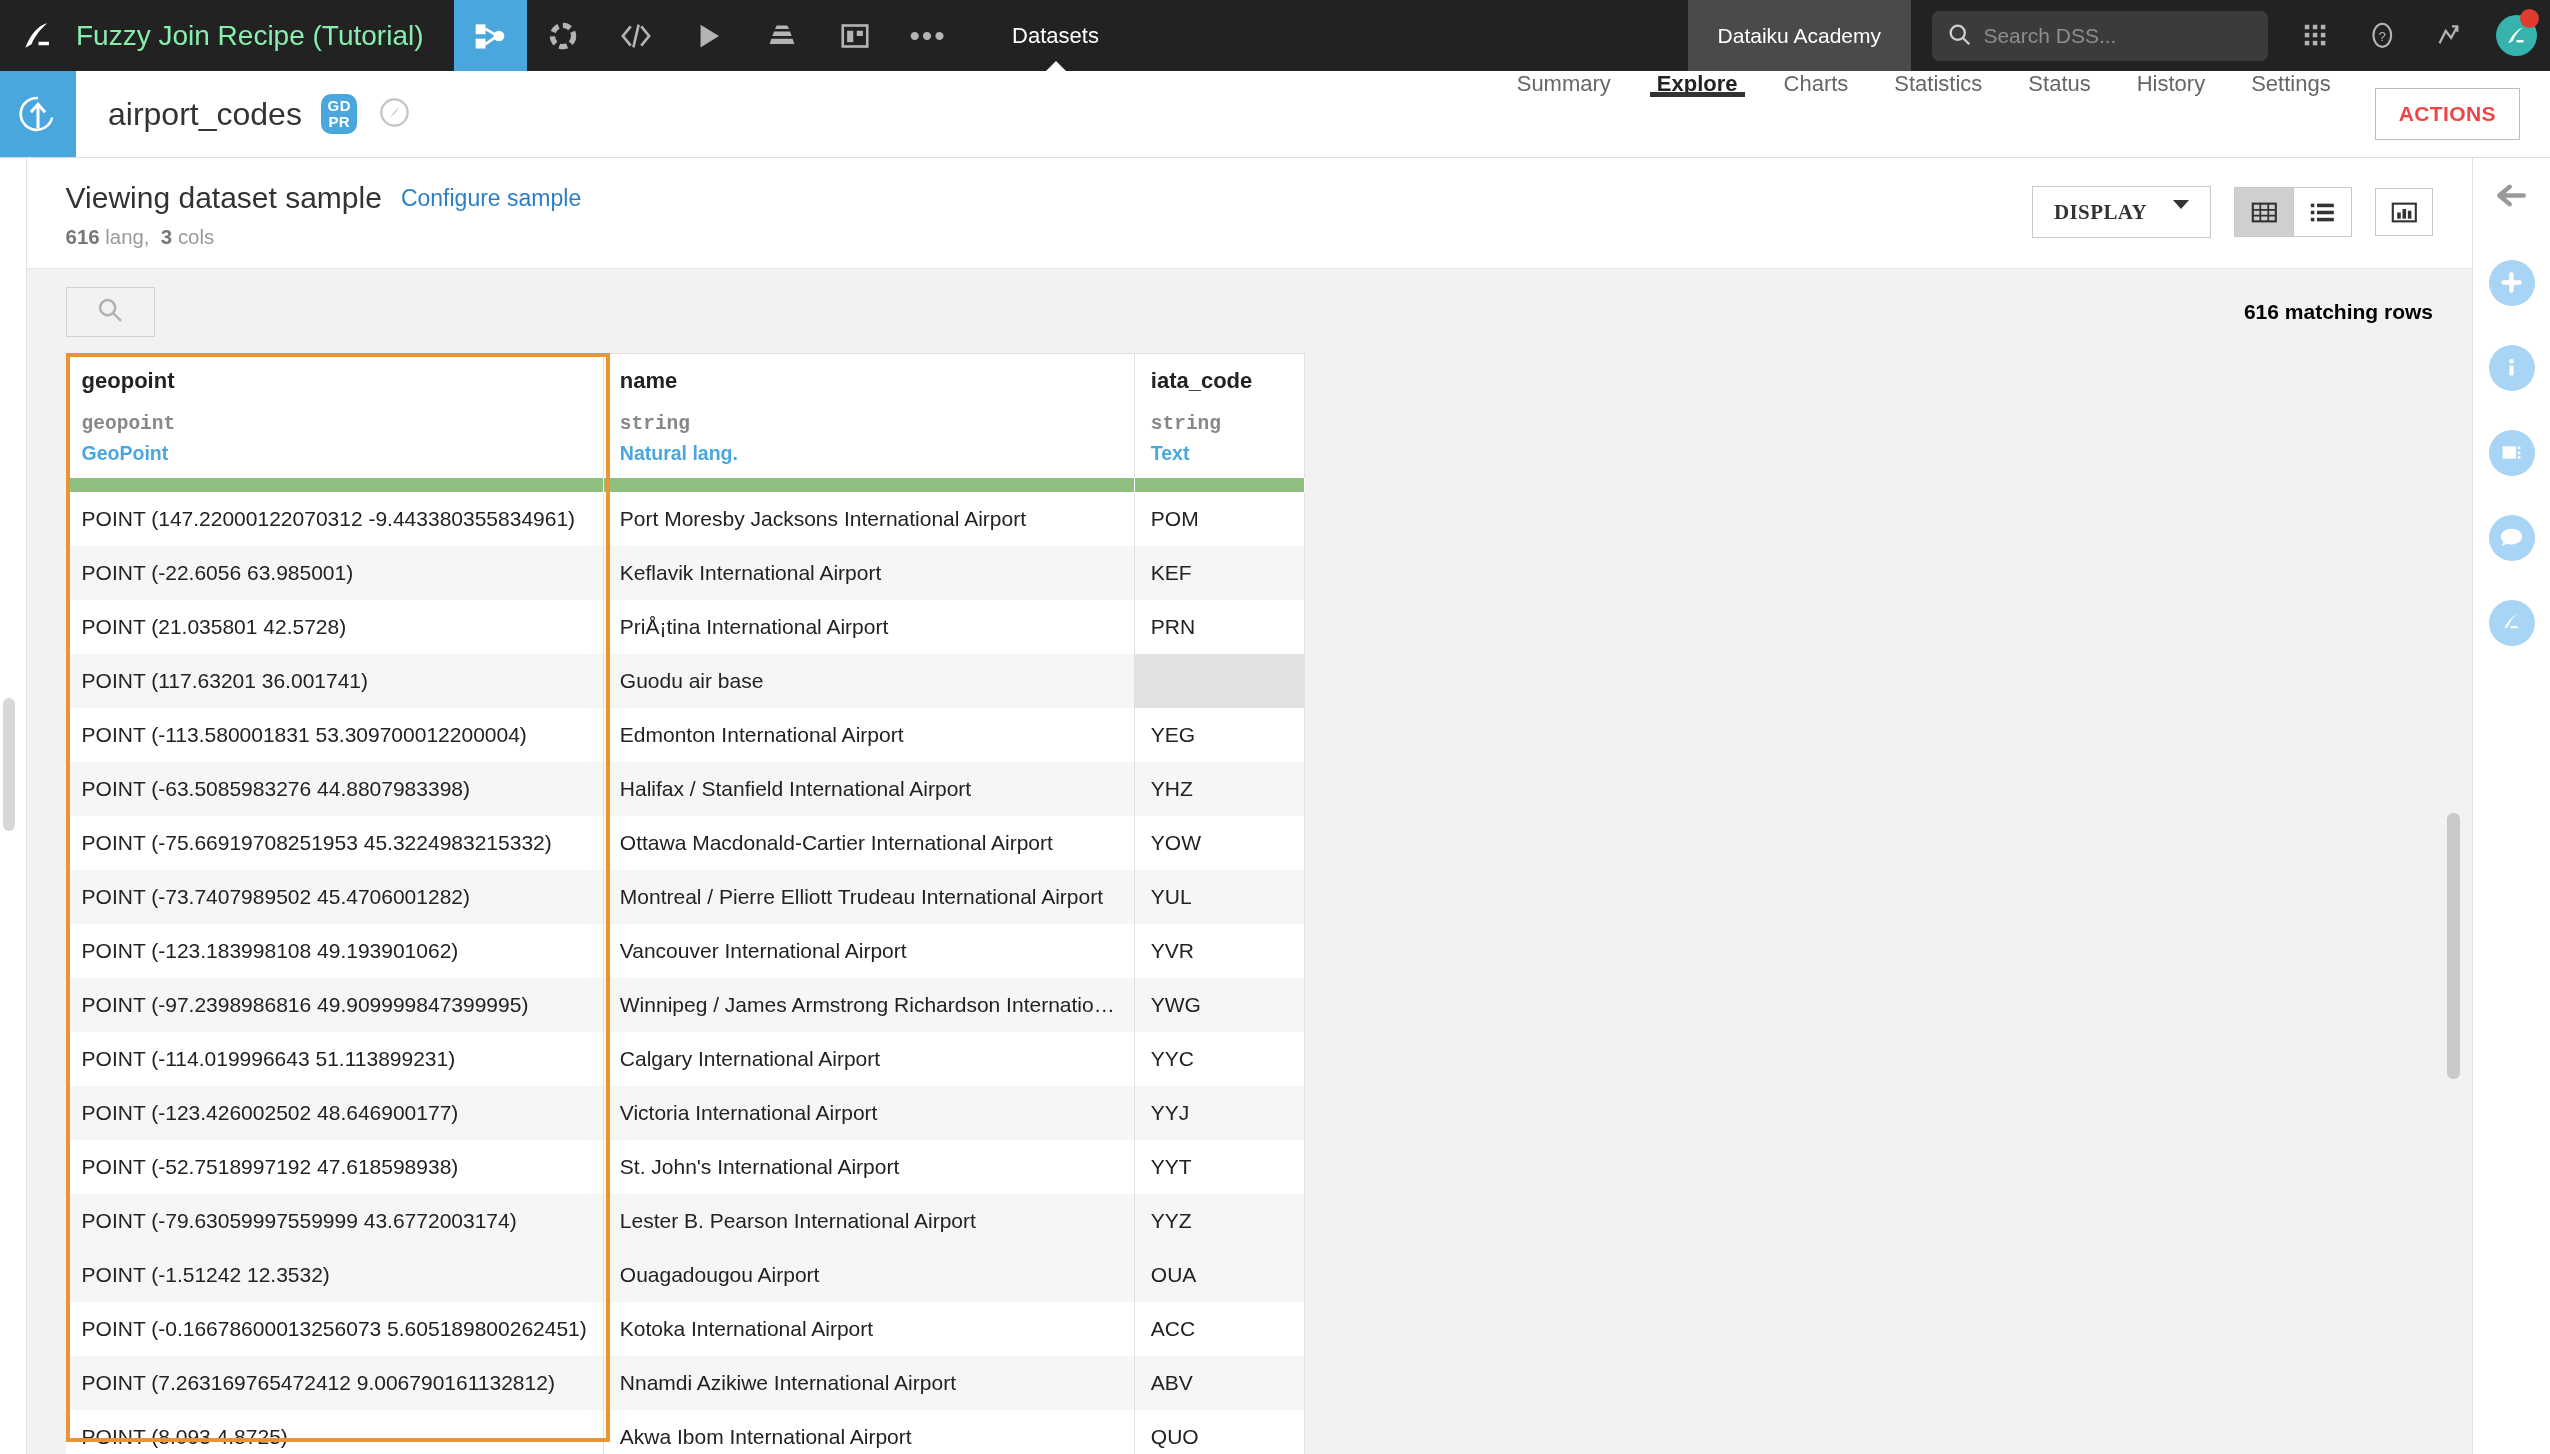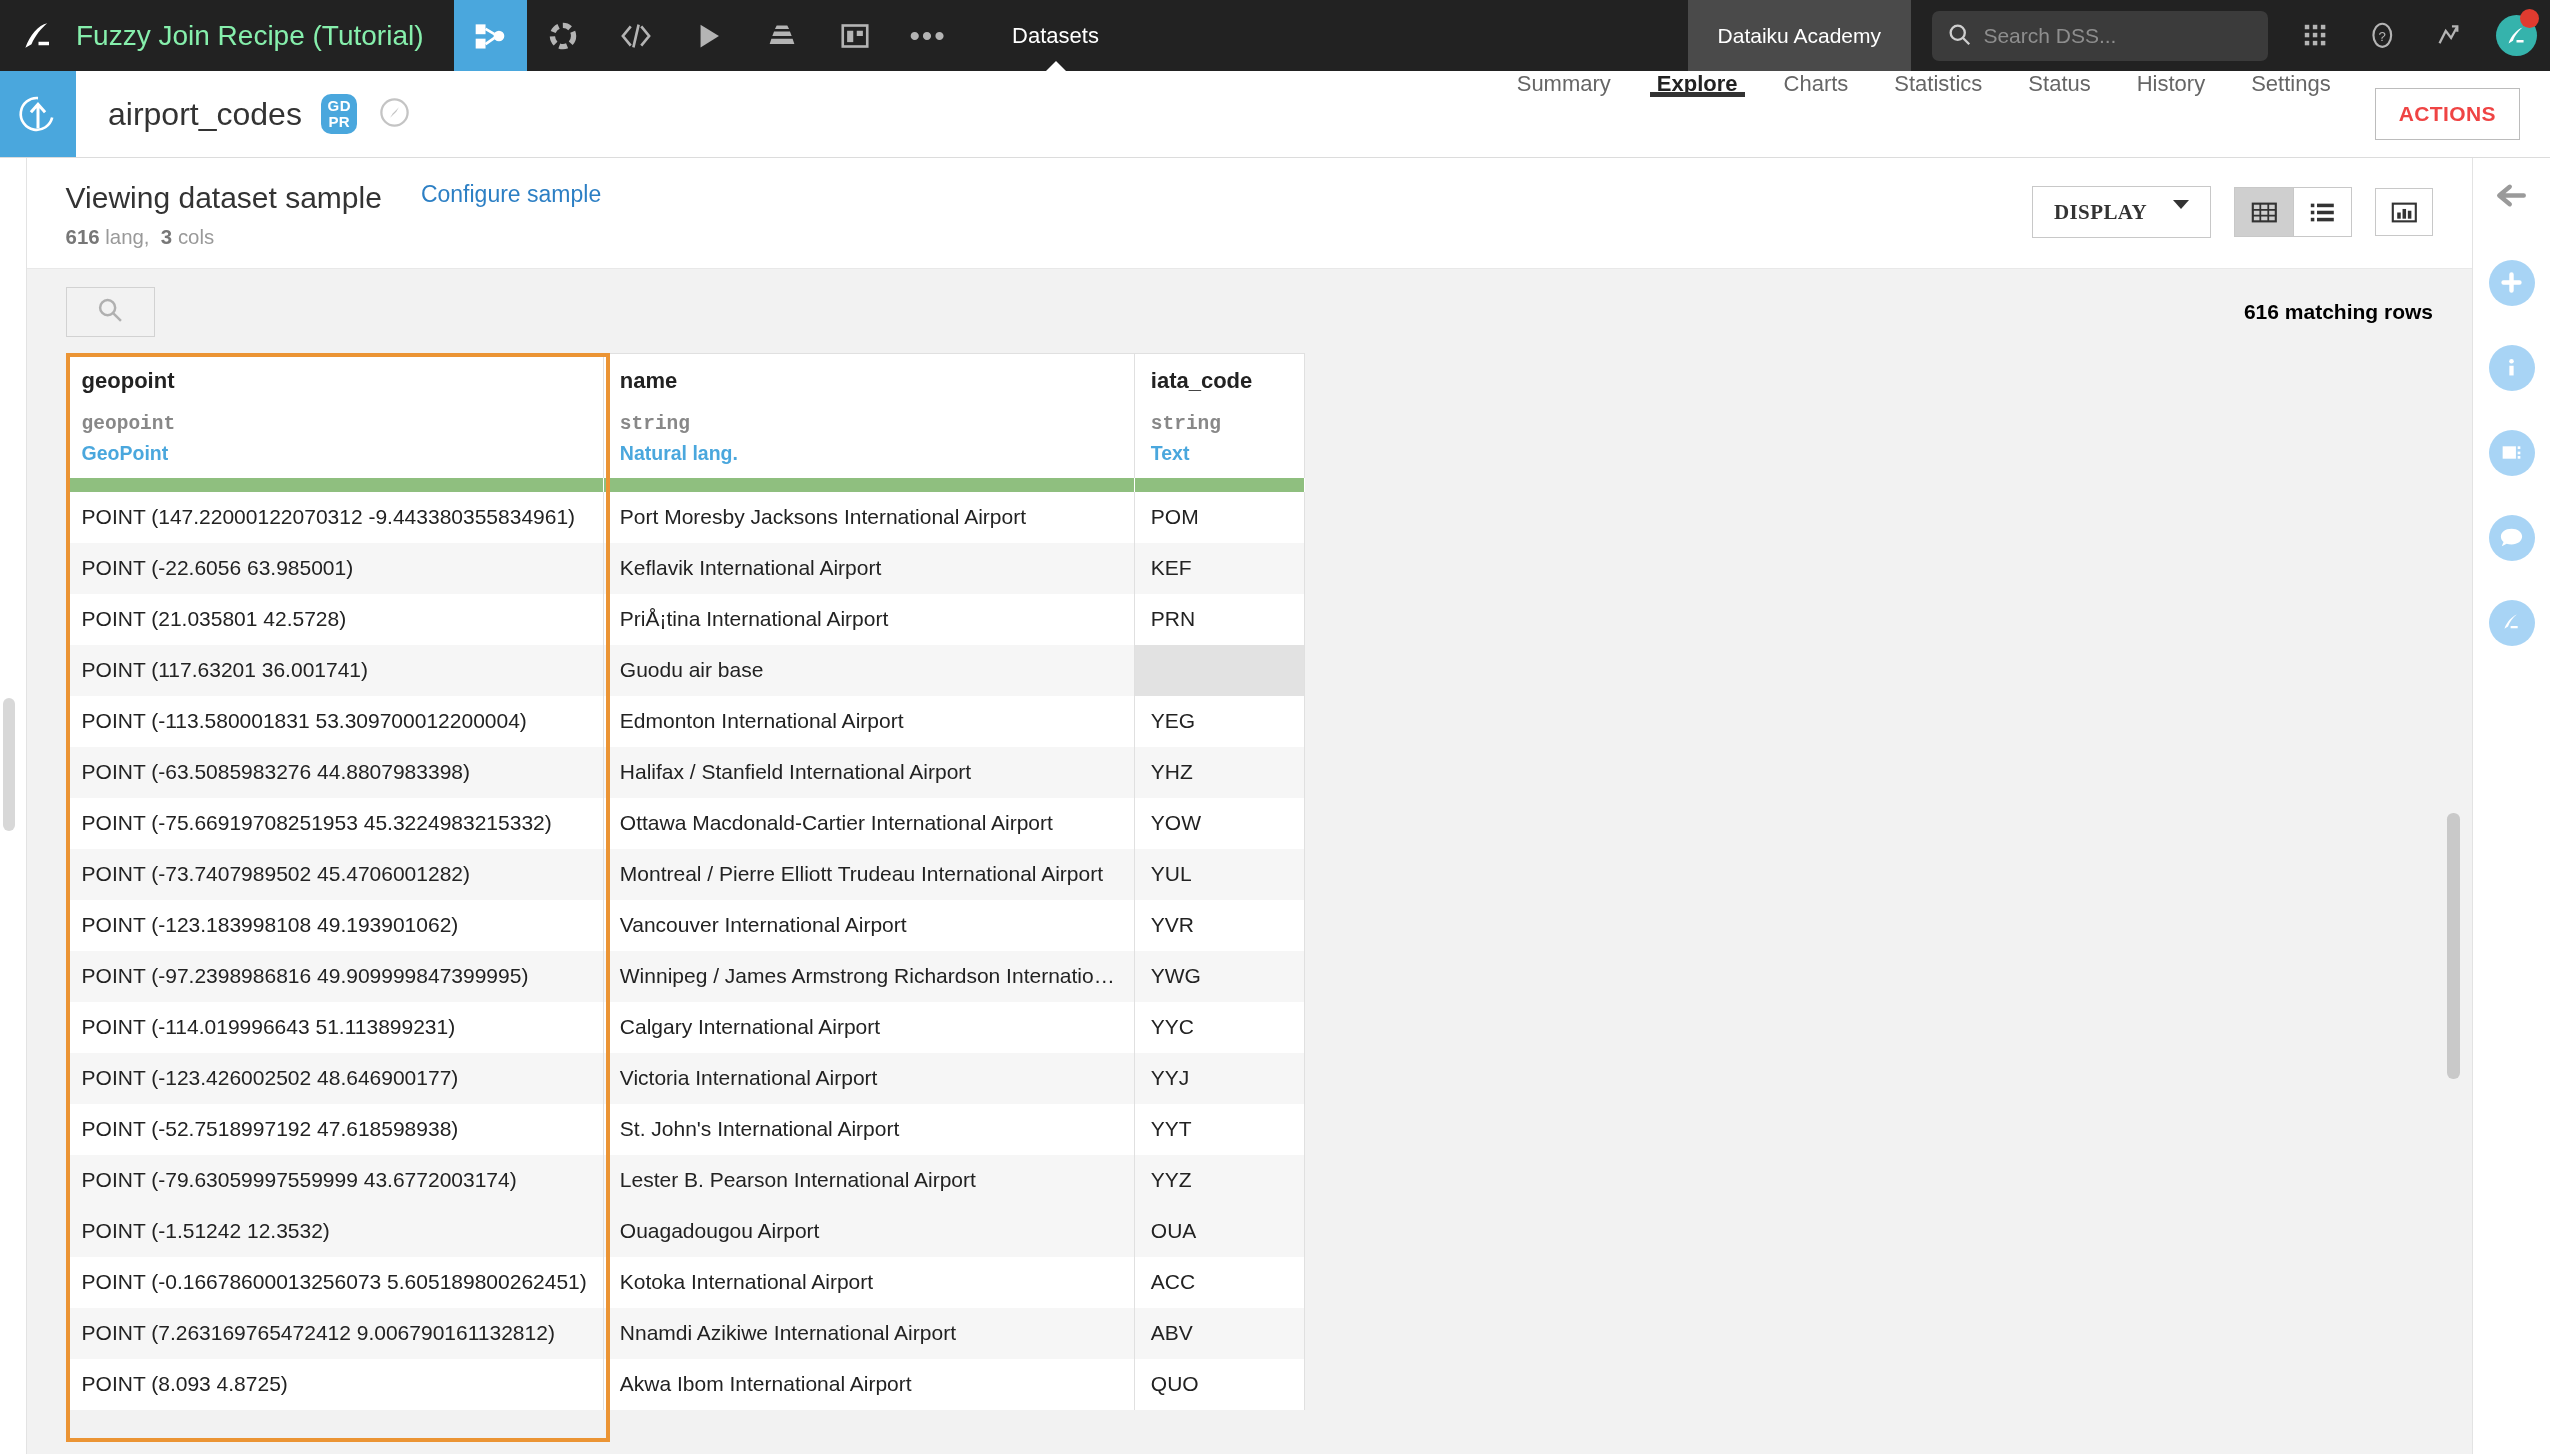--- a/index.html
+++ b/index.html
@@ -131,21 +131,21 @@
     display: flex; align-items: center; justify-content: center; cursor: pointer;
   }
 
   
   .samplebar {
     background: #ffffff; padding: 23px 39px 19.5px 39px;
     display: flex; align-items: flex-start;
     border-bottom: 0.9px solid #e8e8e8;
   }
   .sb-left { display: flex; flex-direction: column; gap: 10.6px; }
-  .sb-row1 { display: flex; align-items: flex-start; gap: 39px; }
+  .sb-row1 { display: flex; align-items: center; gap: 19px; }
   .sb-title { font-size: 30px; color: #333333; }
   .sb-link { font-size: 23px; color: #2c7fc4; cursor: pointer; }
   .sb-meta { font-size: 20.4px; color: #999999; }
   .sb-meta b { color: #777777; }
   .sb-spacer { flex: 1; }
   .sb-right { display: flex; align-items: center; gap: 23px; padding-top: 5.3px; }
   .disp-btn {
     border: 0.9px solid #c8c8c8; background: #ffffff; color: #333333;
     font-size: 21px; font-weight: bold; letter-spacing: 0.4px;
     padding: 12.4px 21px; display: flex; align-items: flex-start; gap: 26px; cursor: pointer; font-family: Liberation Serif, serif;
@@ -186,21 +186,21 @@
   .dtable th {
     background: #ffffff; vertical-align: top; text-align: left;
     padding: 14px 16px 12.4px 16px; border-right: 0.9px solid #e0e0e0;
     border-top: 0.9px solid #e0e0e0;
   }
   .th-name { font-size: 22px; font-weight: bold; color: #222222; margin-bottom: 19.5px; }
   .th-type { font-size: 19.5px; color: #888888; font-family: "Liberation Mono", monospace; margin-bottom: 7px; }
   .th-mean { font-size: 19.5px; color: #4aa7dd; cursor: pointer; }
   .qualrow td { height: 14px; padding: 0; background: #8fbf7f; border-right: 0.9px solid #ffffff; }
   .dtable td.cell {
-    font-size: 21px; color: #222222; padding: 4px 16px;
+    font-size: 21px; color: #222222; padding: 15px 16px;
     border-right: 0.9px solid #e0e0e0;
     white-space: nowrap; overflow: hidden; text-overflow: ellipsis;
     height: 51px;
   }
   .dtable tr.odd td.cell { background: #ffffff; }
   .dtable tr.even td.cell { background: #f6f6f6; }
   .dtable td.empty { background: #e2e2e2 !important; }
   
   .selbox {
     position: absolute; pointer-events: none;

